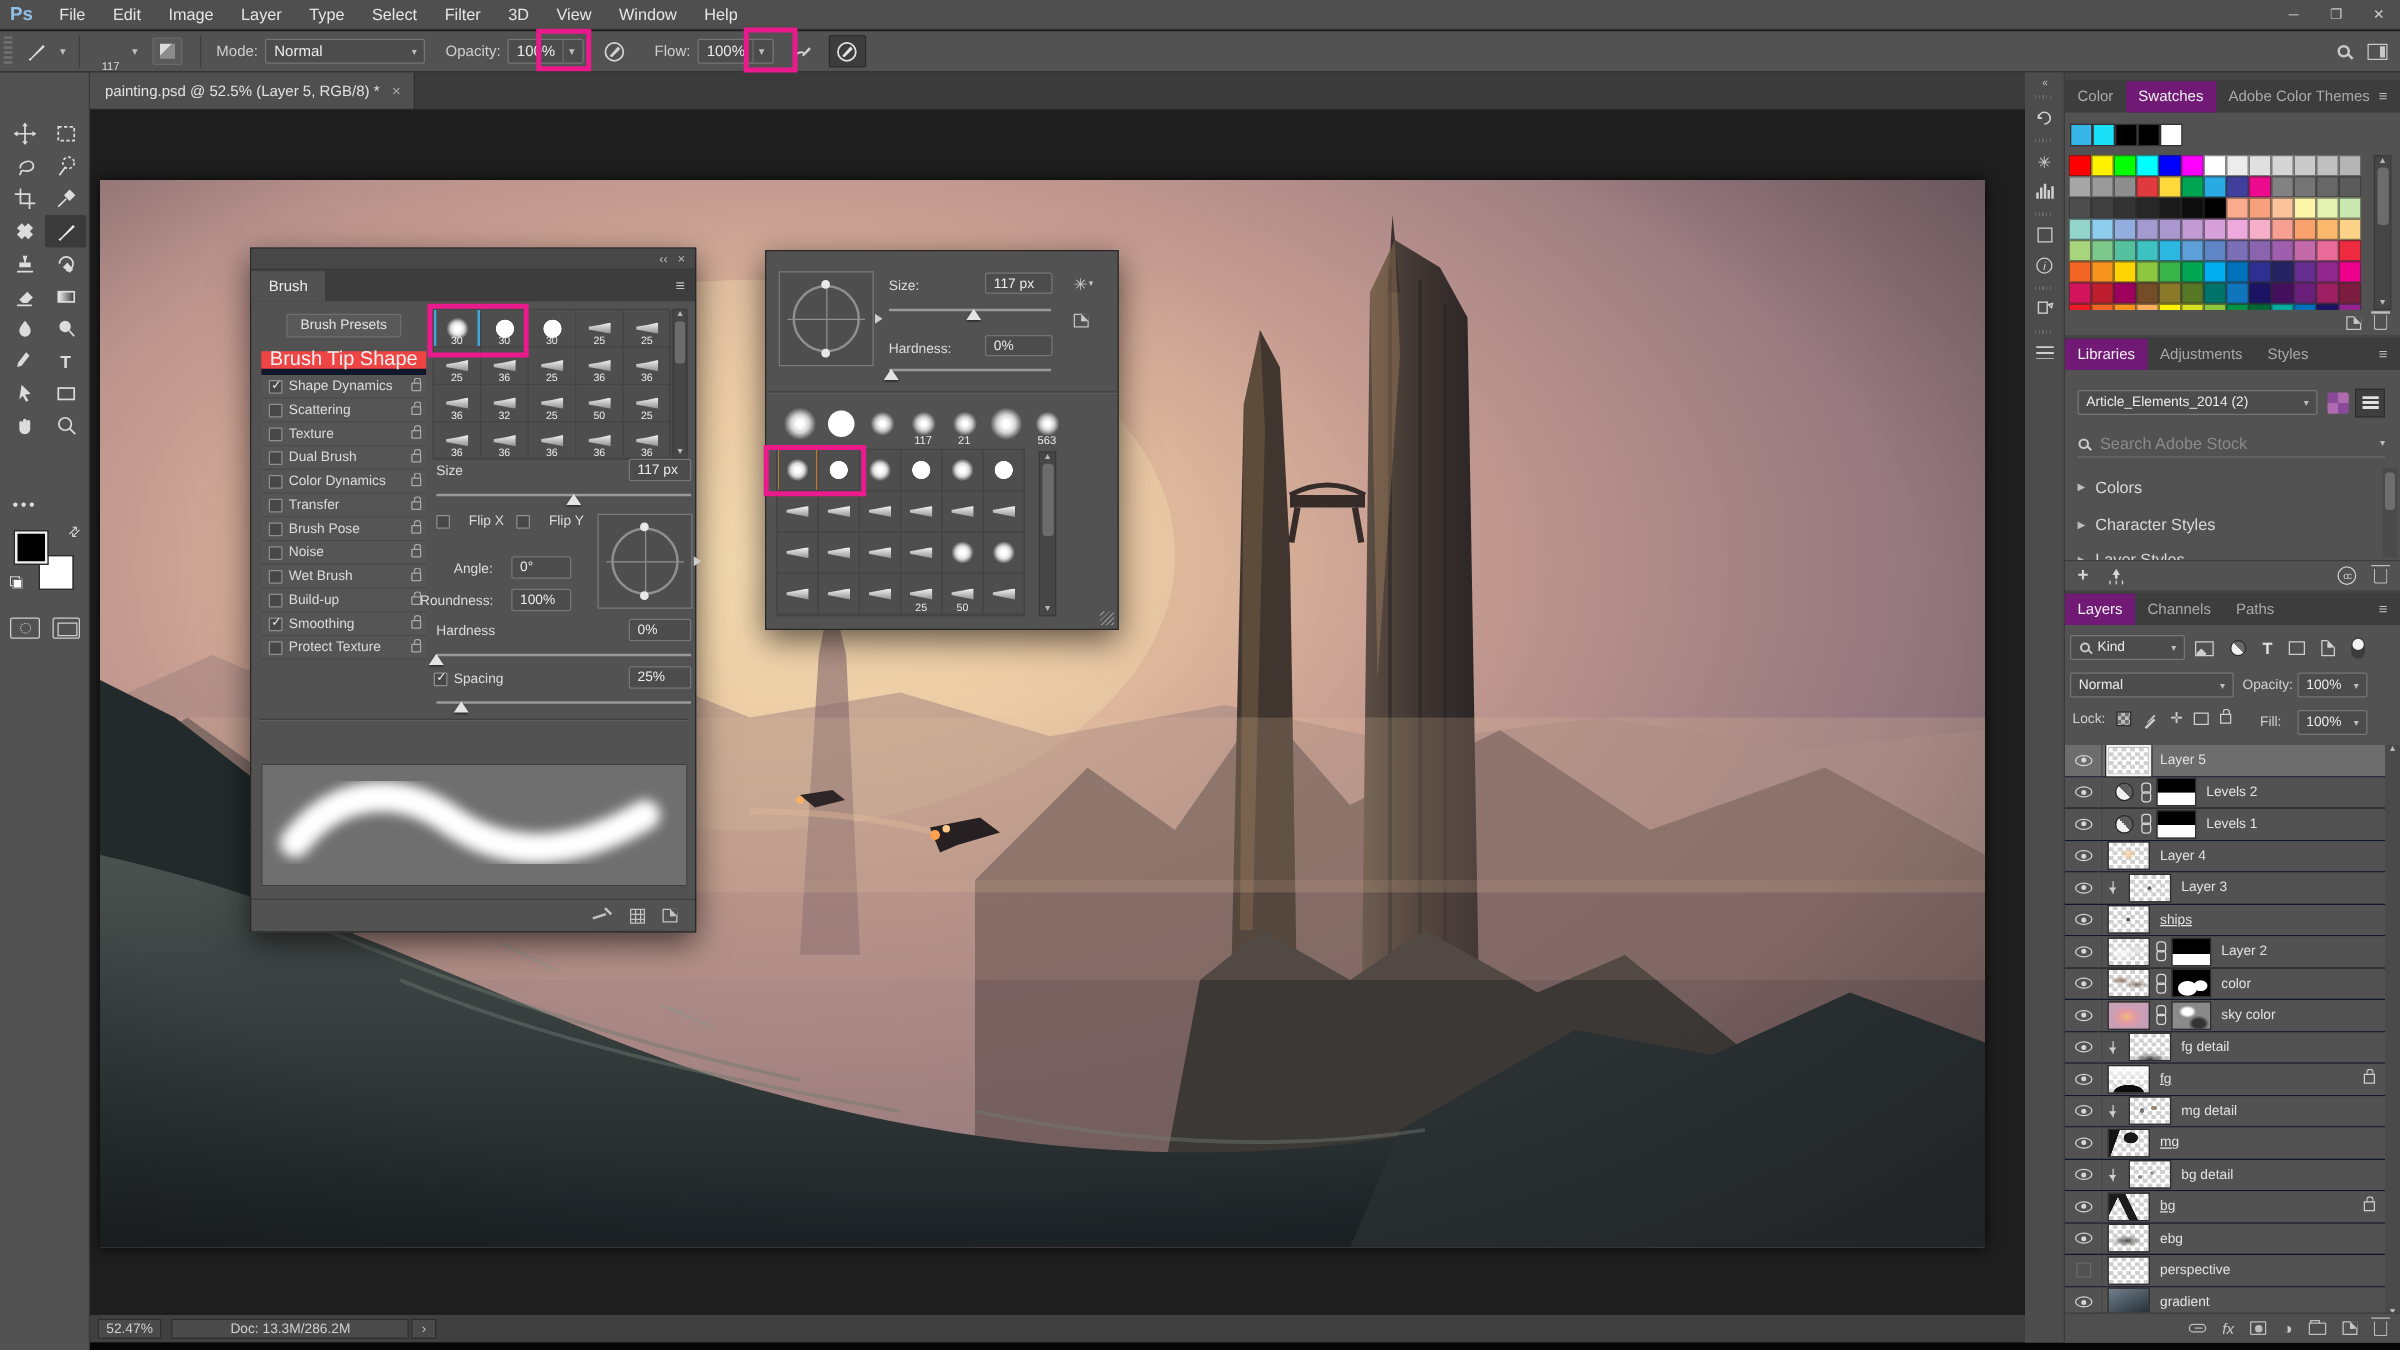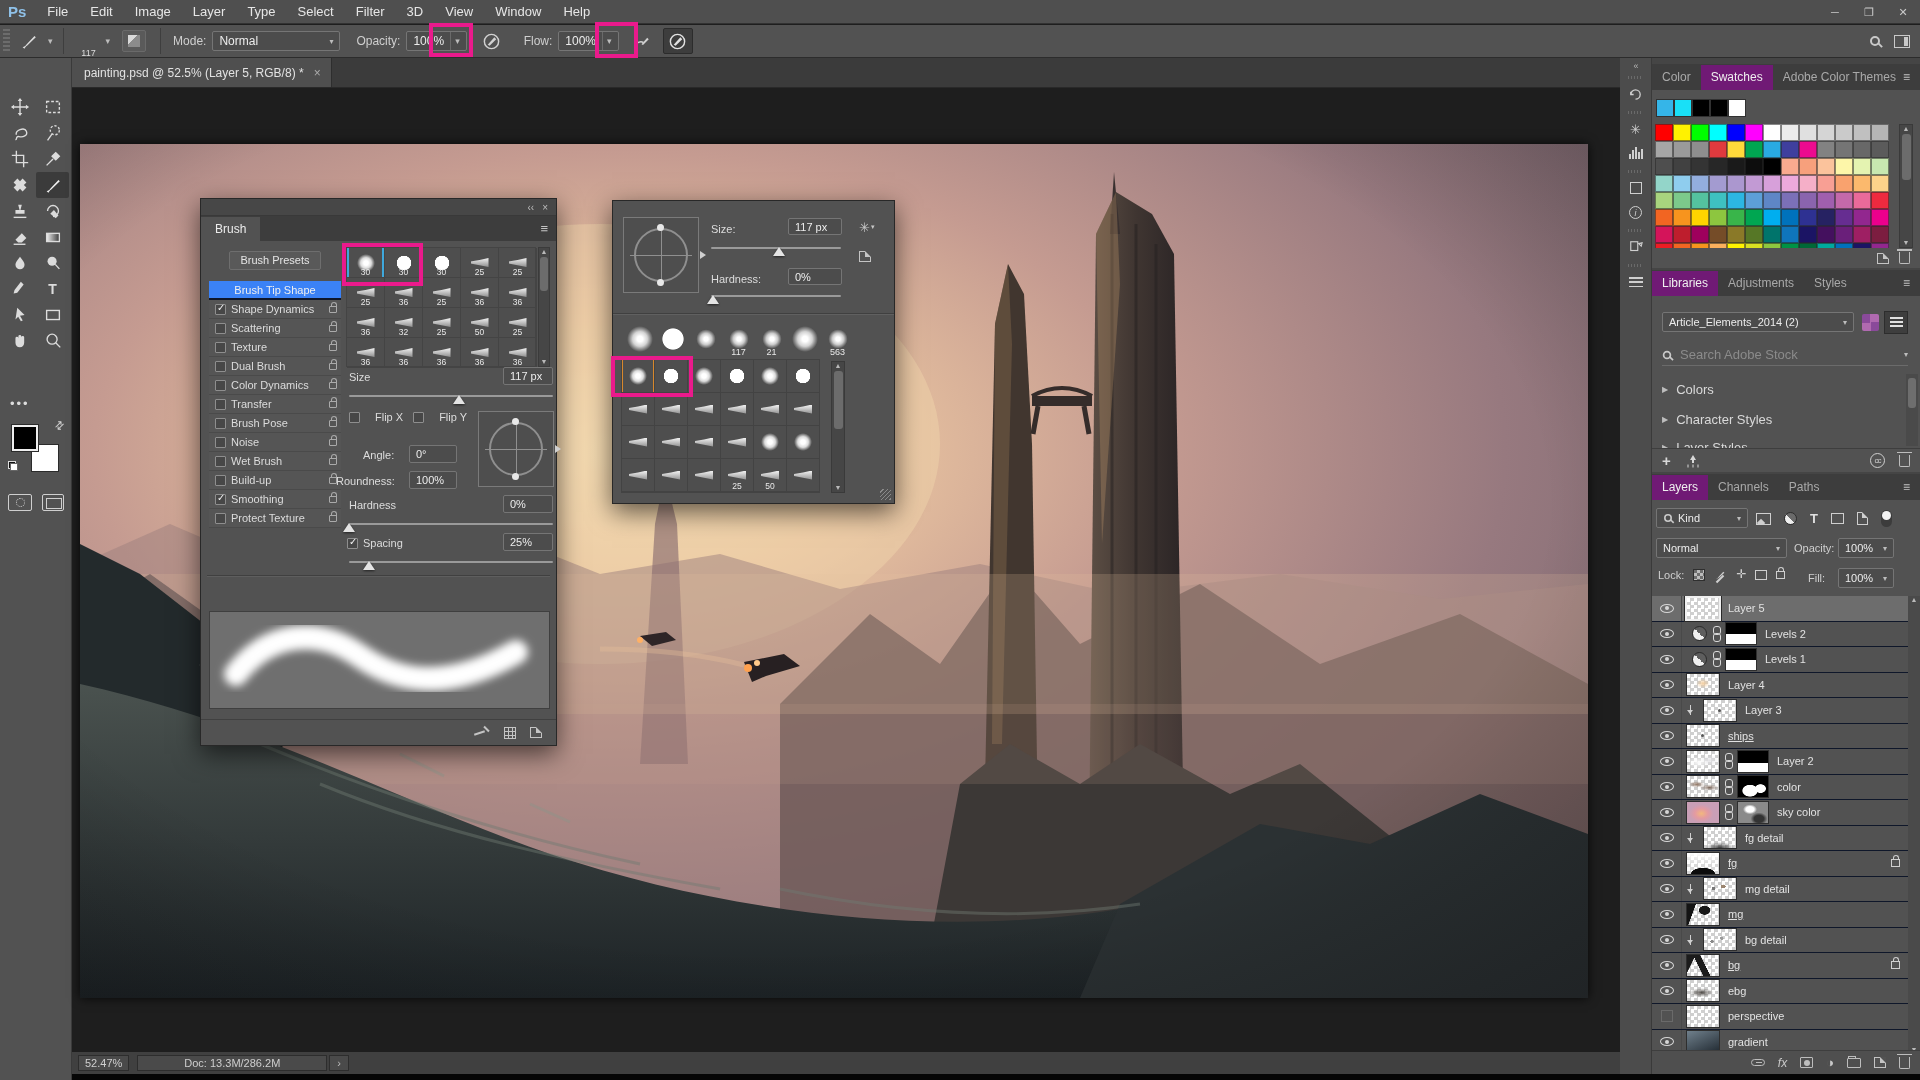--- a/index.html
+++ b/index.html
@@ -73,21 +73,21 @@
   .fp-titlebar span { margin-right:8px; }
   .fp-tabrow { height:25px; background:#3d3d3d; display:flex; align-items:flex-end; }
   .fp-tab { background:#525252; height:24px; line-height:24px; padding:0 14px; color:#ececec; font-size:12px; }
   .fp-menu { margin-left:auto; margin-right:8px; color:#c2c2c2; font-size:13px; line-height:24px; }
 
   
   .brush-panel { left:200px; top:198px; width:357px; height:548px; }
   .bp-presets-btn { position:absolute; left:28px; top:52px; width:92px; height:19px; background:#595959; border:1px solid #6e6e6e; border-radius:2px; font-size:11px; color:#e4e4e4; text-align:center; line-height:17px; }
   .bp-list { position:absolute; left:8px; top:82px; width:132px; }
   .bp-item { height:19px; display:flex; align-items:center; padding:0 4px 0 6px; font-size:11px; color:#dcdcdc; border-bottom:1px solid #4a4a4a; background:#555; }
-  .bp-head { height:19px; background:#3b82f6; color:#f0f0f0; font-size:11px; display:flex; align-items:center; justify-content:center; border-bottom:2px solid #0f172a; }
+  .bp-head { height:19px; background:#ef4444; color:#f0f0f0; font-size:16px; display:flex; align-items:center; justify-content:center; border-bottom:5px solid #0f172a; }
   .cbx { width:11px; height:11px; background:#474747; border:1px solid #8e8e8e; border-radius:1px; margin-right:5px; position:relative; flex:0 0 auto; }
   .cbx.on::after { content:'✓'; position:absolute; left:1px; top:-3px; color:#f2f2f2; font-size:10px; }
   .lock { width:8px; height:7px; border:1px solid #aaa; border-radius:1px; position:relative; margin-left:auto; flex:0 0 auto; }
   .lock::before { content:''; position:absolute; top:-5px; left:1px; width:4px; height:4px; border:1px solid #aaa; border-bottom:none; border-radius:3px 3px 0 0; }
 
   .bp-grid { position:absolute; left:145px; top:48px; width:190px; height:120px; border:1px solid #444; background:#4e4e4e; display:grid; grid-template-columns:repeat(5,38px); }
   .bcell { width:38px; height:30px; border-right:1px solid #444; border-bottom:1px solid #444; position:relative; display:flex; align-items:center; justify-content:center; }
   .bcell .num { position:absolute; bottom:0px; left:0; right:0; text-align:center; font-size:8.5px; color:#e8e8e8; }
   .bcell.sel { box-shadow:inset 2px 0 0 #3fa8dc, inset -2px 0 0 #3fa8dc; }
   .soft { width:18px; height:18px; background:radial-gradient(circle,#fff 0 18%, rgba(255,255,255,.8) 42%, rgba(255,255,255,0) 70%); }

